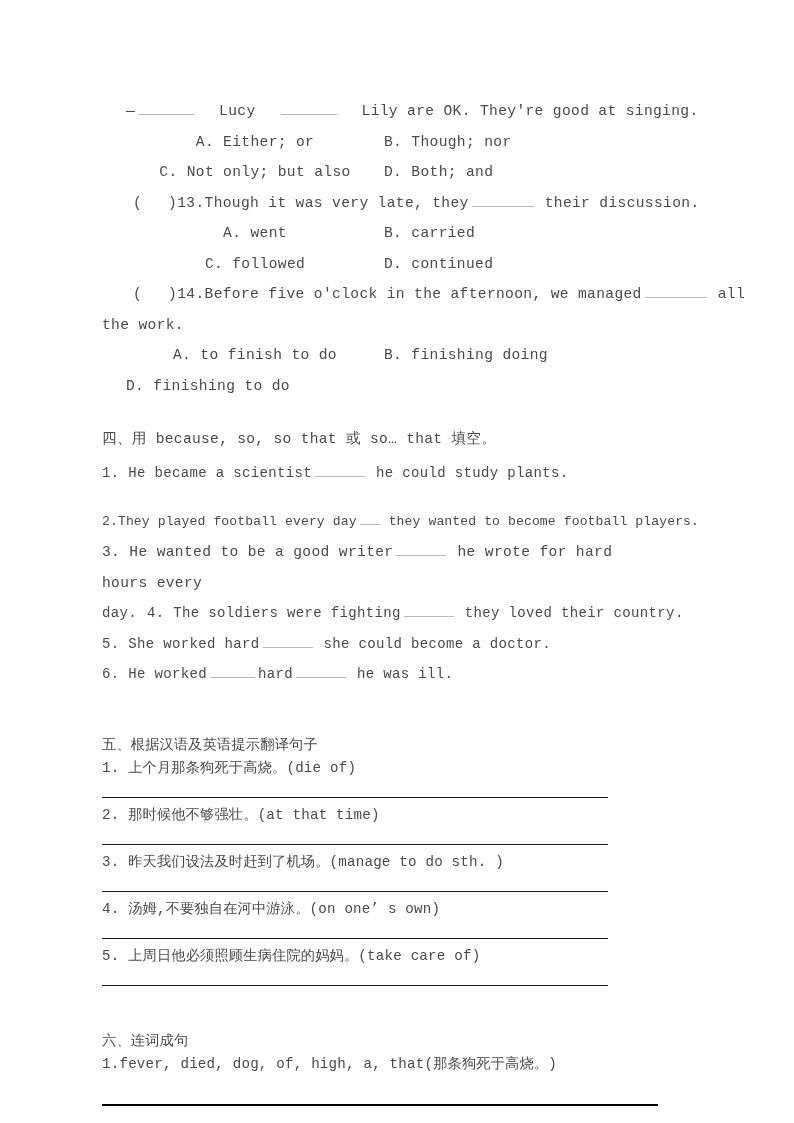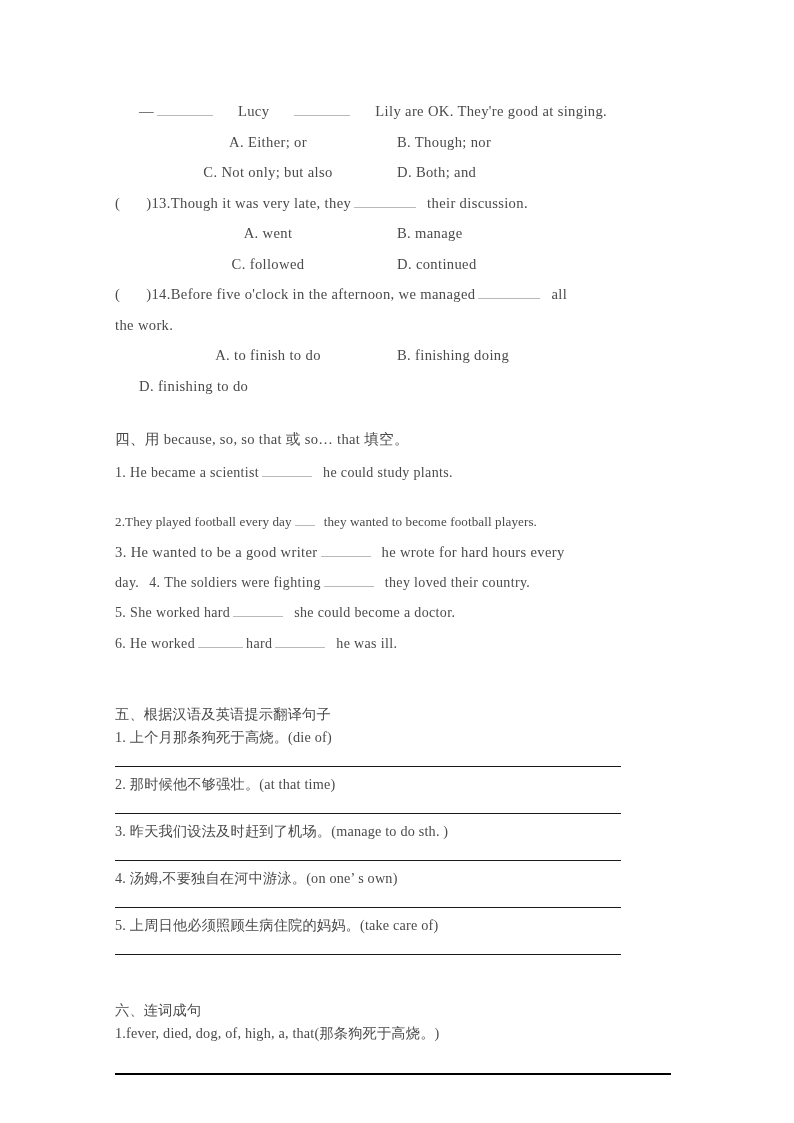--- a/index.html
+++ b/index.html
@@ -17,35 +17,36 @@
   }
   .page {
     position: absolute;
     left: 0; top: 0;
     width: 794px;
     height: 1123px;
     padding: 0;
   }
   .content {
     position: absolute;
-    left: 115px;
+    left: 102px;
     top: 96px;
     width: 560px;
+    font-family: Liberation Mono, monospace;
   }
 
   
   .line {
     font-size: 14.6px;
     line-height: 30.5px;
     letter-spacing: 0.35px;
     white-space: nowrap;
     color: #4a4a4a;
   }
   .indent1 { padding-left: 24px; }
-  .indent-q { padding-left: 0px; }
+  .indent-q { padding-left: 0px; margin-left: 31px; }
 
   
   .opts {
     display: flex;
     font-size: 14.6px;
     line-height: 30.5px;
     letter-spacing: 0.35px;
     color: #4a4a4a;
     padding-left: 24px;
     text-align: center;
@@ -149,21 +150,21 @@
       <span class="opt-a">C. Not only; but also</span>
       <span class="opt-b">D. Both; and</span>
     </div>
 
     <div class="line indent-q">
       <span>(</span><span style="display:inline-block;width:26px"></span><span>)</span><span>13.</span><span>Though it was very late, they</span><span class="blank w2"></span><span class="gap" style="width:8px"></span><span>their discussion.</span>
     </div>
 
     <div class="opts">
       <span class="opt-a">A. went</span>
-      <span class="opt-b">B. manage</span>
+      <span class="opt-b">B. carried</span>
     </div>
     <div class="opts">
       <span class="opt-a">C. followed</span>
       <span class="opt-b">D. continued</span>
     </div>
 
     <div class="line indent-q">
       <span>(</span><span style="display:inline-block;width:26px"></span><span>)</span><span>14.</span><span>Before five o'clock in the afternoon, we managed</span><span class="blank w2"></span><span class="gap" style="width:8px"></span><span>all</span>
     </div>
     <div class="line">the work.</div>

